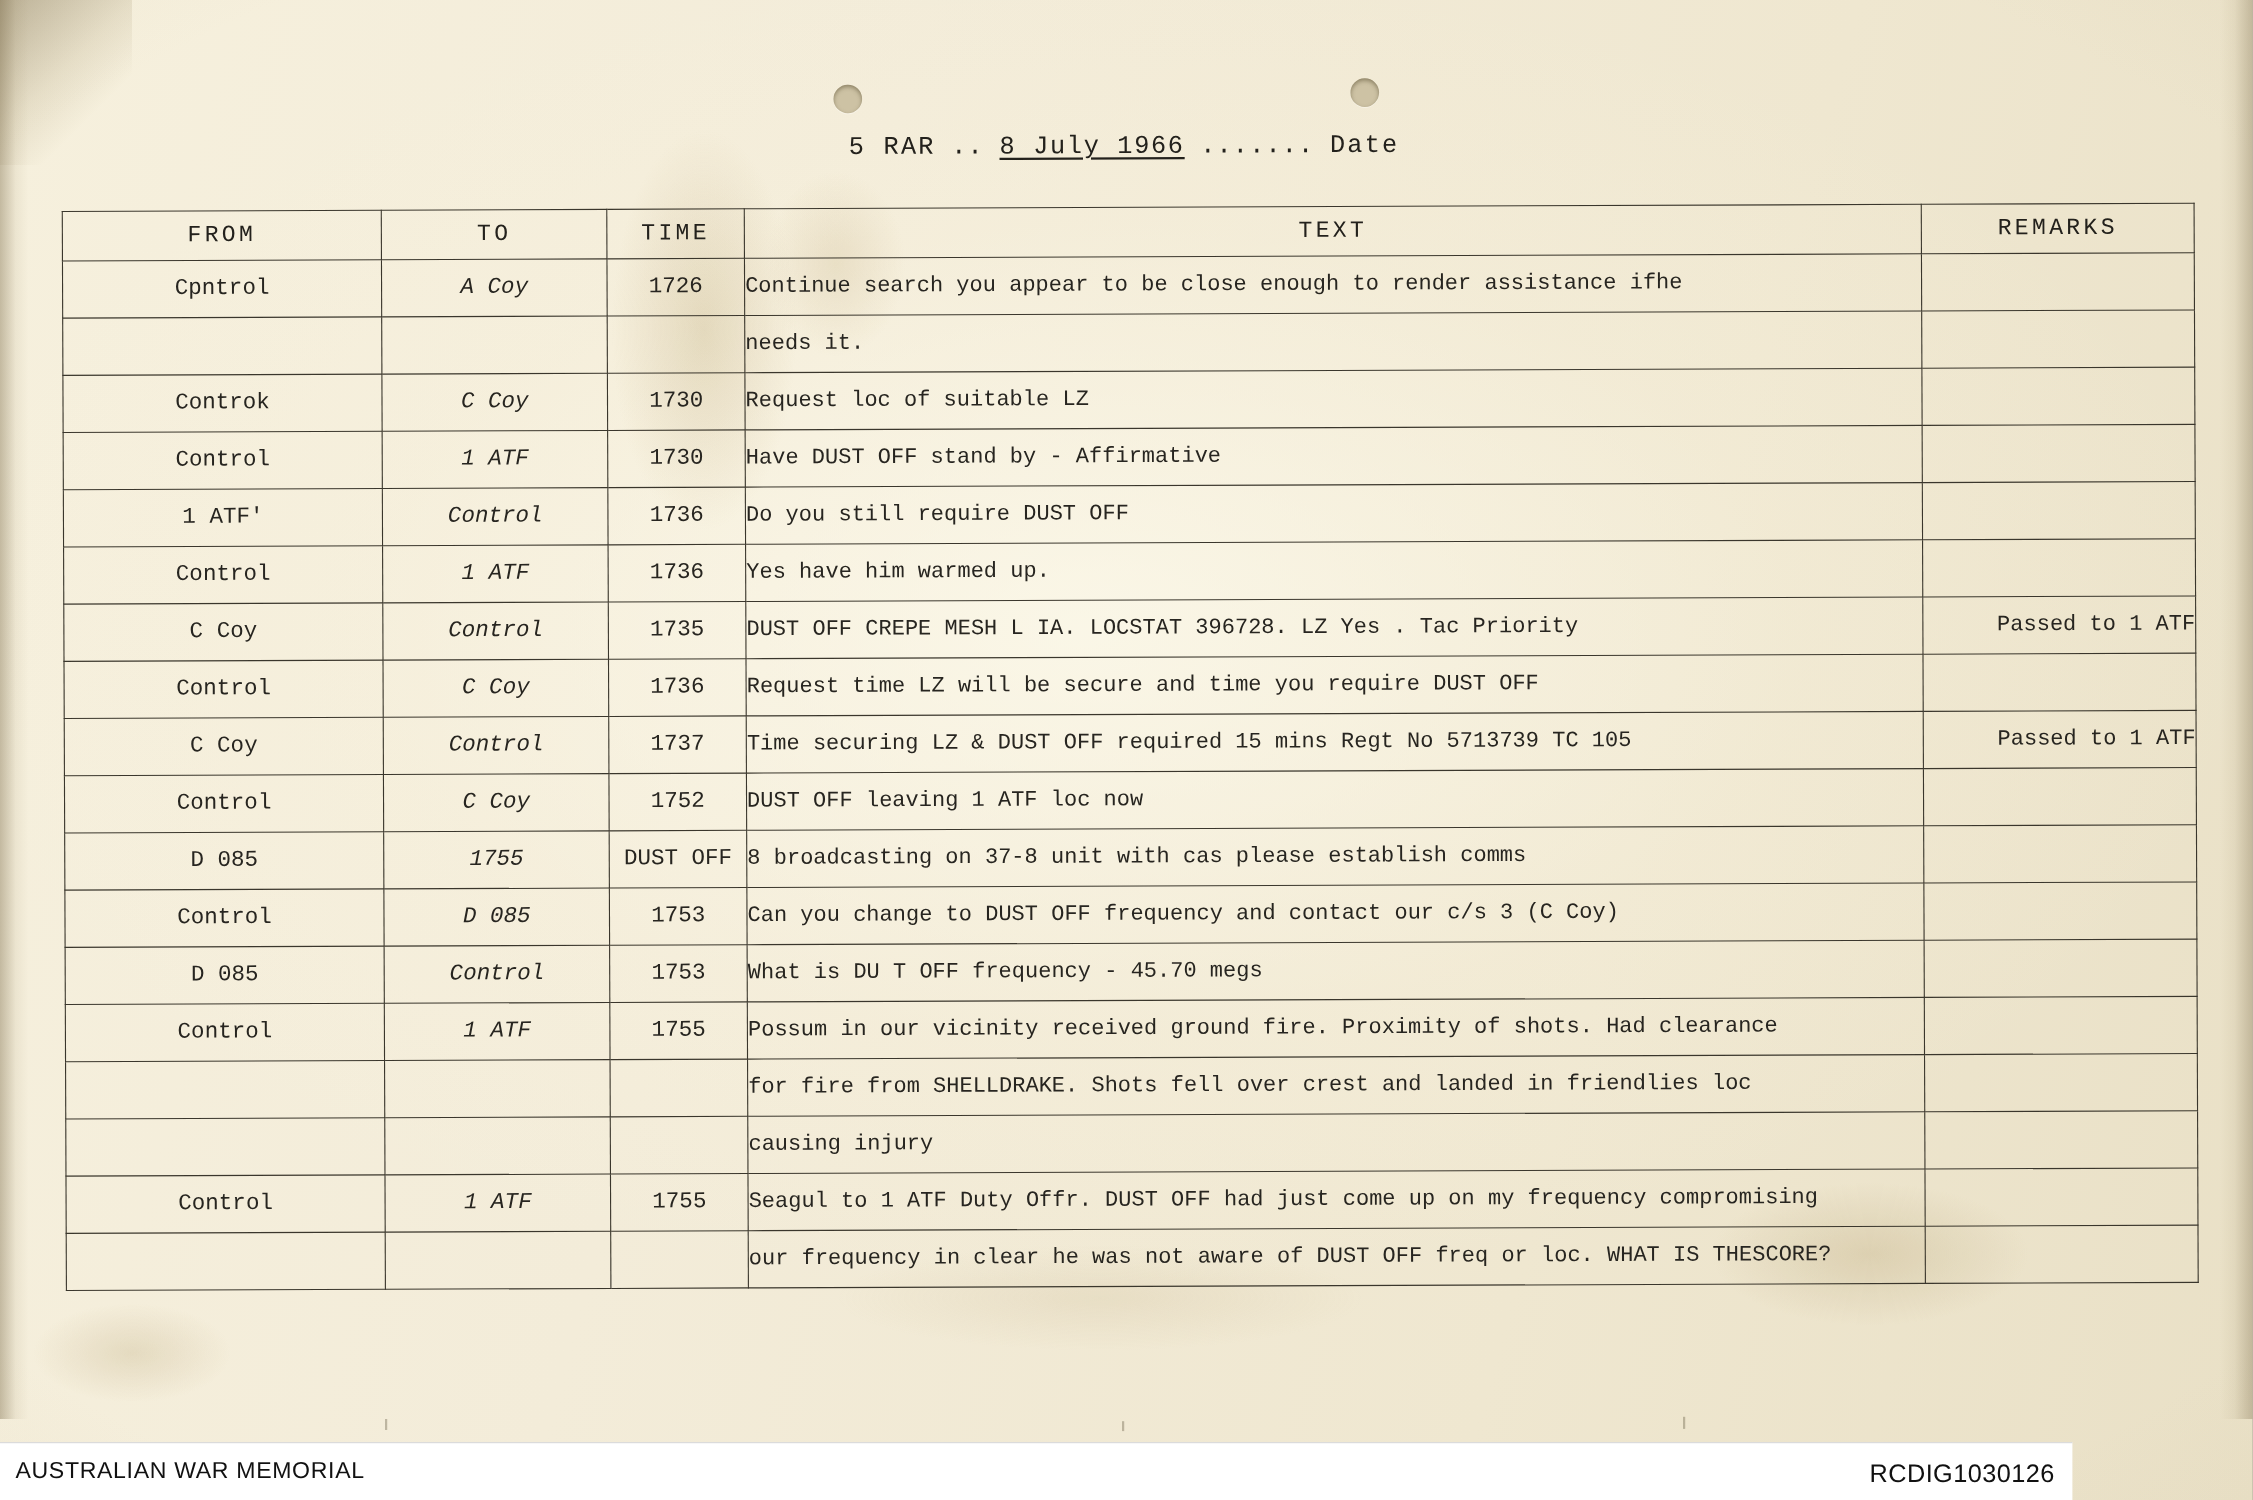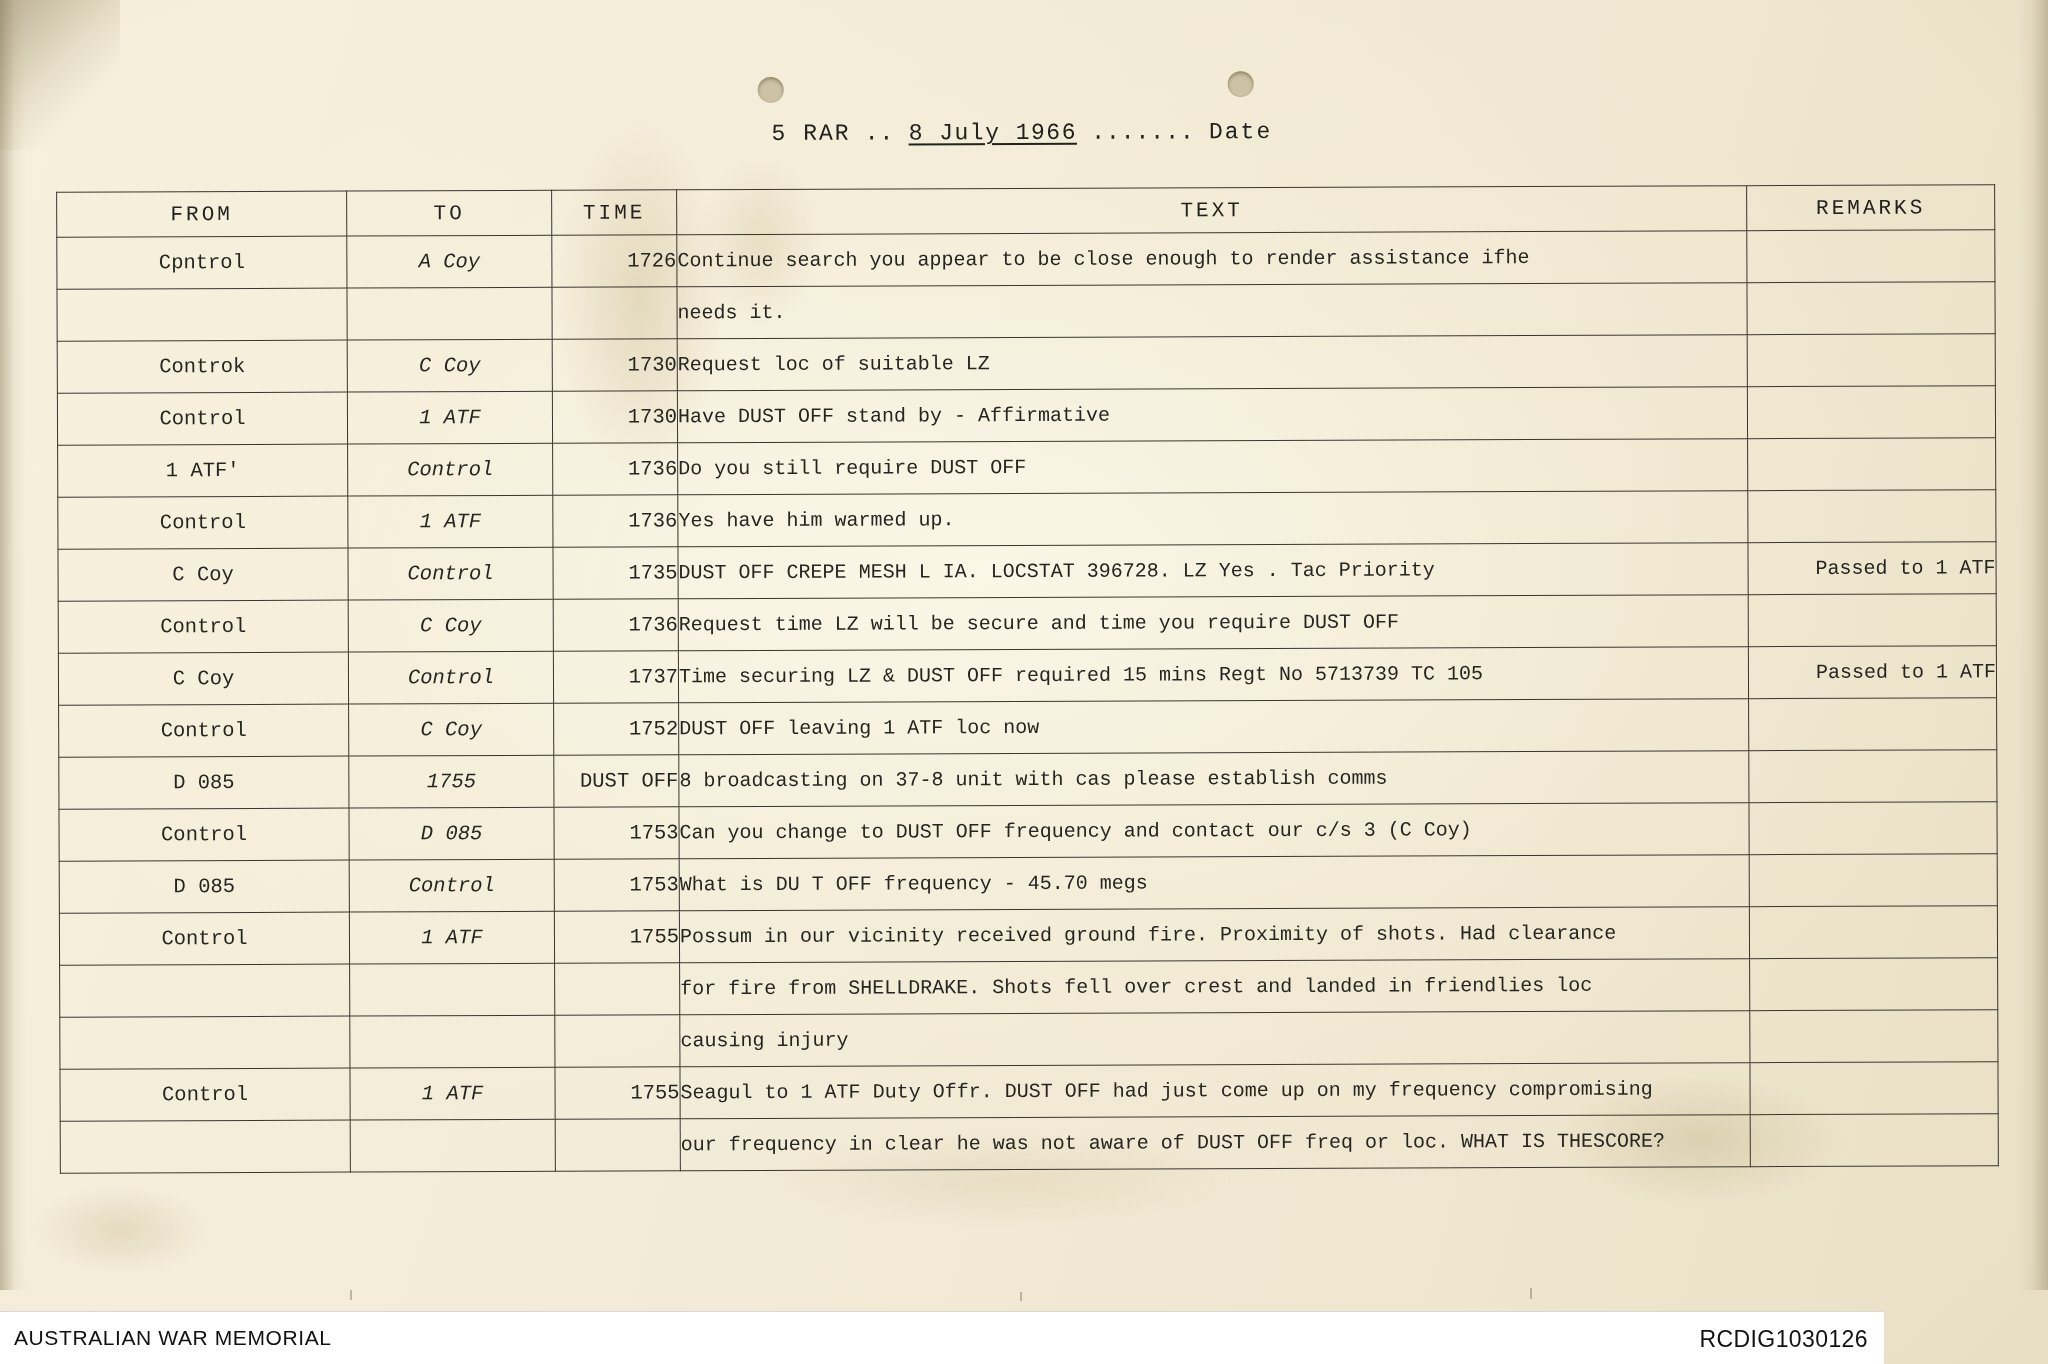--- a/index.html
+++ b/index.html
@@ -137,21 +137,21 @@
 
   .cell {
     font-family: "Liberation Mono", "DejaVu Sans Mono", monospace;
     font-size: 20.5px;
     color: #272520;
     white-space: nowrap;
   }
   .c-center { text-align: center; }
   .c-from   { text-align: center; }
   .c-to     { text-align: center; font-style: italic; }
-  .c-time   { padding-left: 14px; text-align: right; }
+  .c-time   { padding-left: 14px; text-align: center; }
   .c-text   { padding-left: 18px; text-align: left; font-size: 20px; }
   .c-rem    { padding-left: 16px; text-align: right; font-size: 20px; }
 
   
   #sheet-rotate {
     position: absolute;
     inset: 0;
     transform: rotate(-0.22deg);
     transform-origin: 50% 50%;
   }

